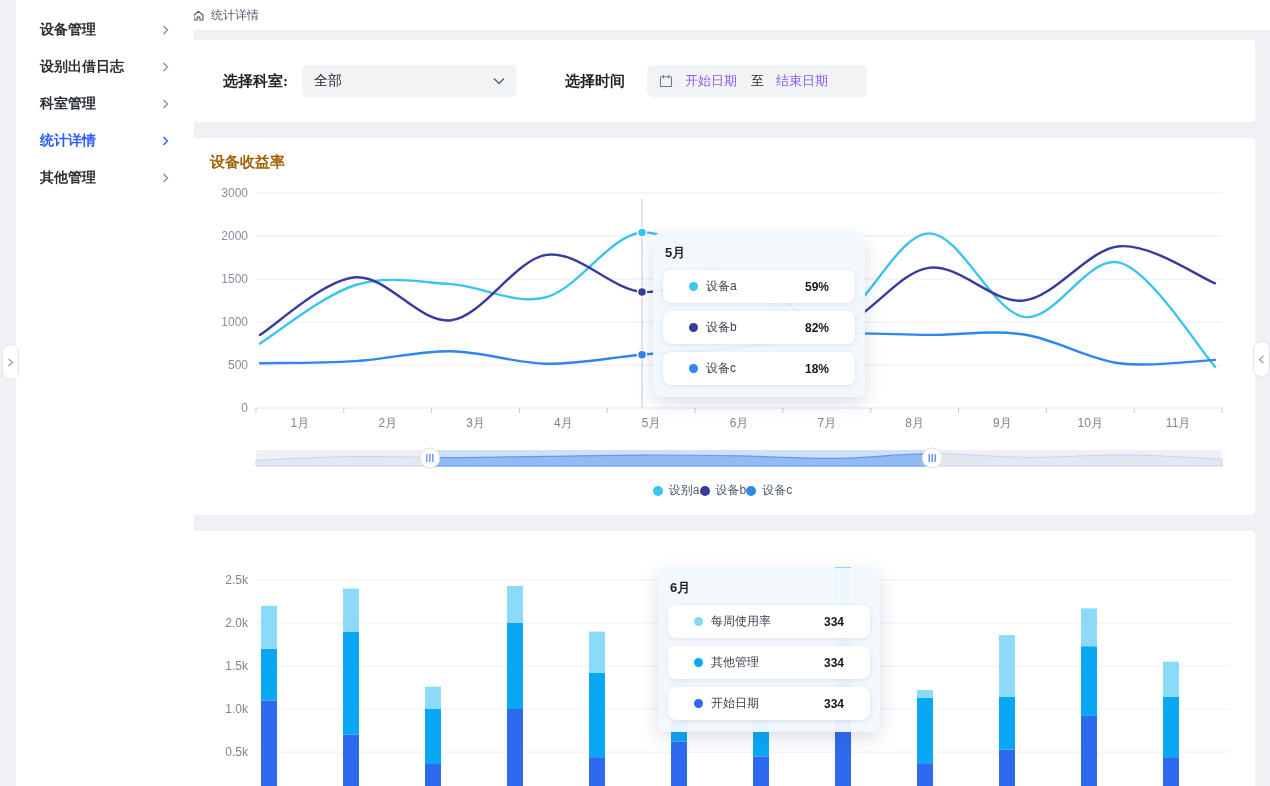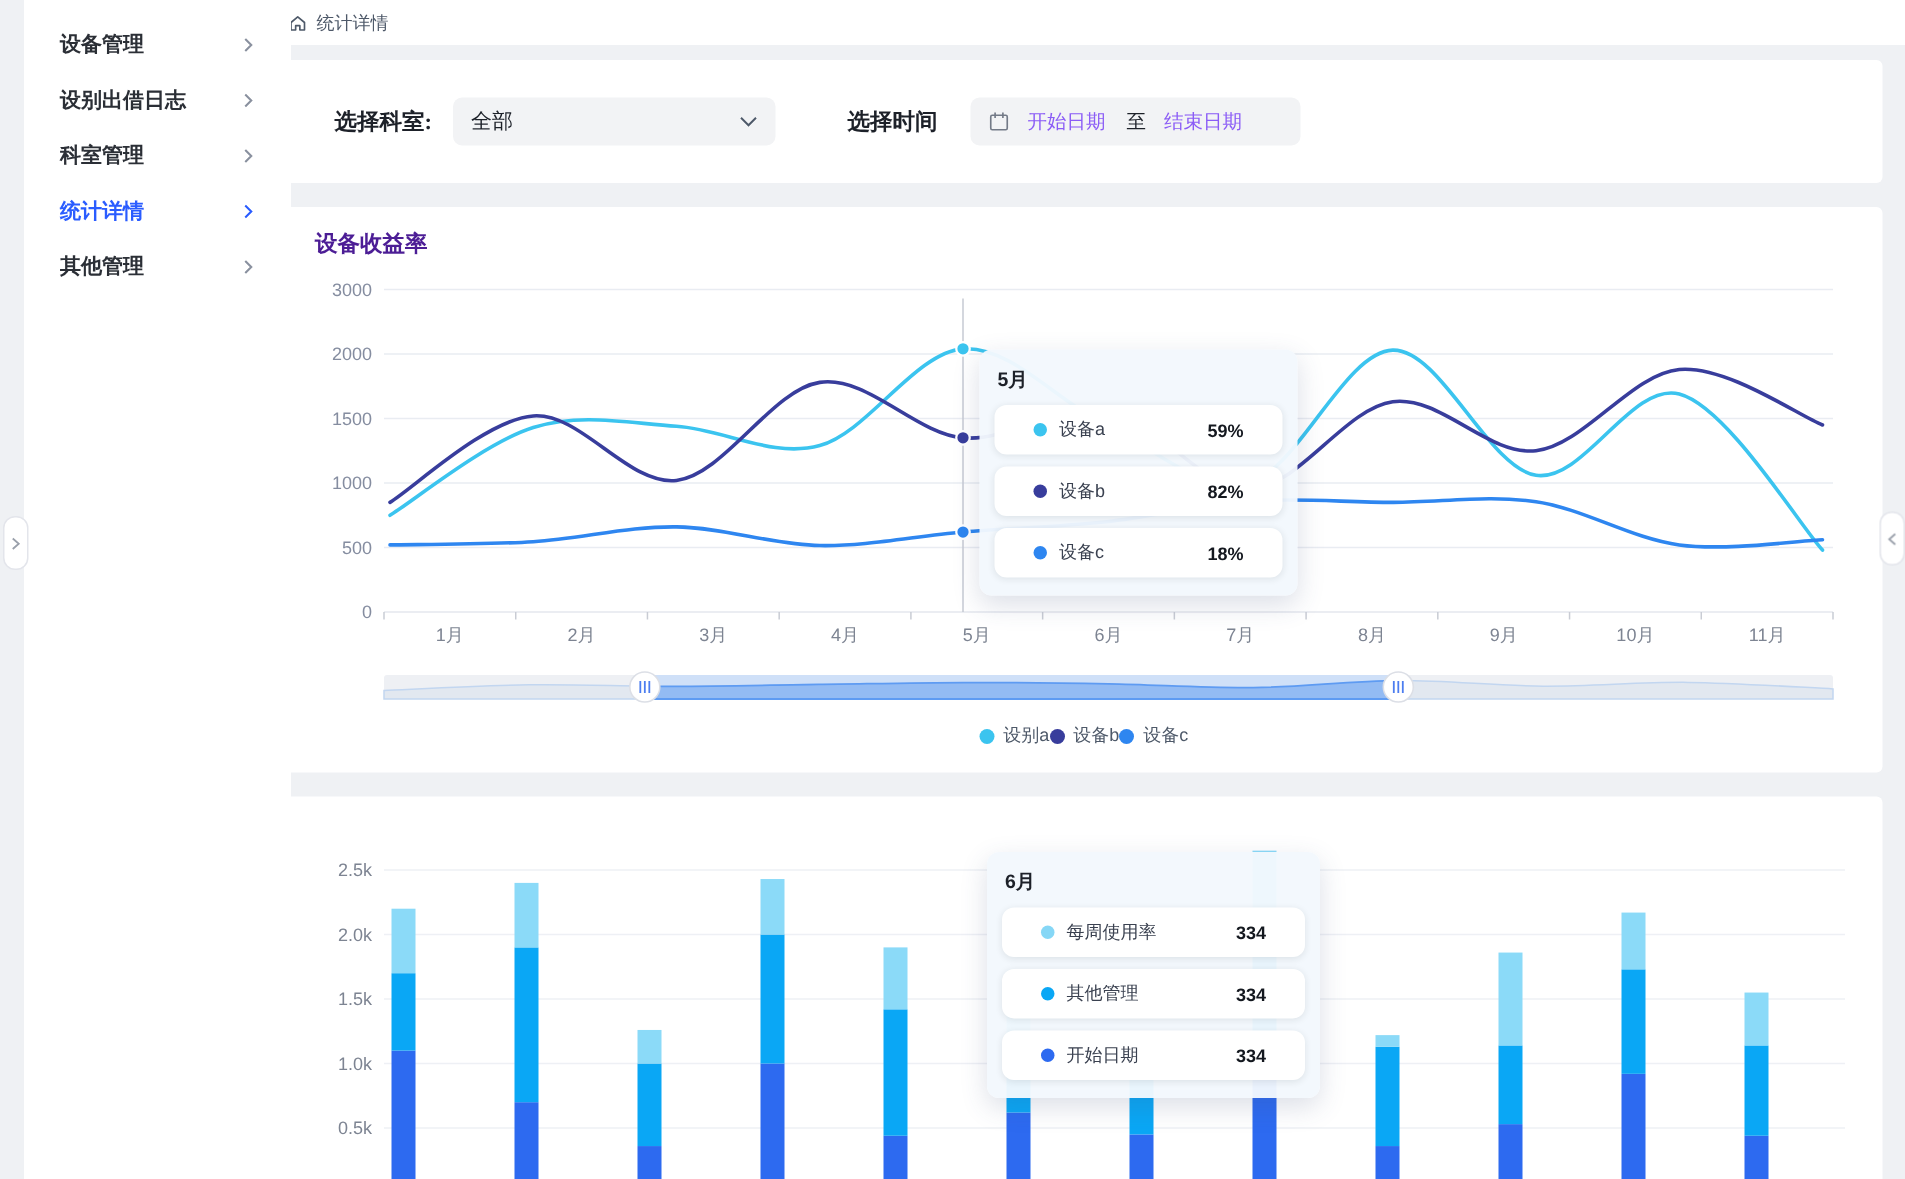--- a/index.html
+++ b/index.html
@@ -23,21 +23,21 @@
     margin-left:14px;font-size:14px;color:#1d2129;cursor:pointer;}
   .time-label{margin-left:48px;}
   .daterange{width:220px;height:32px;background:#f2f3f5;border-radius:6px;display:flex;
     align-items:center;padding:0 12px;box-sizing:border-box;margin-left:22px;
     font-size:13px;cursor:pointer;}
   .daterange .ph{color:#8b5cf6;margin-left:12px;}
   .daterange .sep{color:#1d2129;margin-left:14px;}
   .chart-card{padding:15px 20px;box-sizing:border-box;margin-bottom:16px;}
   #card1{height:377px;overflow:hidden;}
   #card2{height:380px;overflow:hidden;}
-  .chart-title{font-size:15px;font-weight:700;color:#4c1d95;}
+  .chart-title{font-size:15px;font-weight:700;color:#a16207;}
   .chart-wrap{position:relative;margin-top:9px;}
   svg{display:block;}
   .tooltip{position:absolute;background:rgba(243,248,253,0.96);border-radius:8px;
     padding:10px 10px 12px 10px;box-shadow:0 6px 18px rgba(60,80,120,0.18);z-index:3;}
   .tt-header{font-size:13px;font-weight:700;color:#1d2129;margin:1px 2px 2px 2px;}
   .tt-row{display:flex;align-items:center;background:#fff;border-radius:8px;
     box-shadow:0 1px 5px rgba(31,35,41,0.10);padding:8px 26px;margin-top:8px;}
   .tt-dot{width:9px;height:9px;border-radius:50%;margin-right:8px;flex:none;}
   .tt-name{font-size:12px;color:#3a4150;flex:1;white-space:nowrap;}
   .tt-val{font-size:12px;font-weight:700;color:#14181f;margin-left:14px;}

